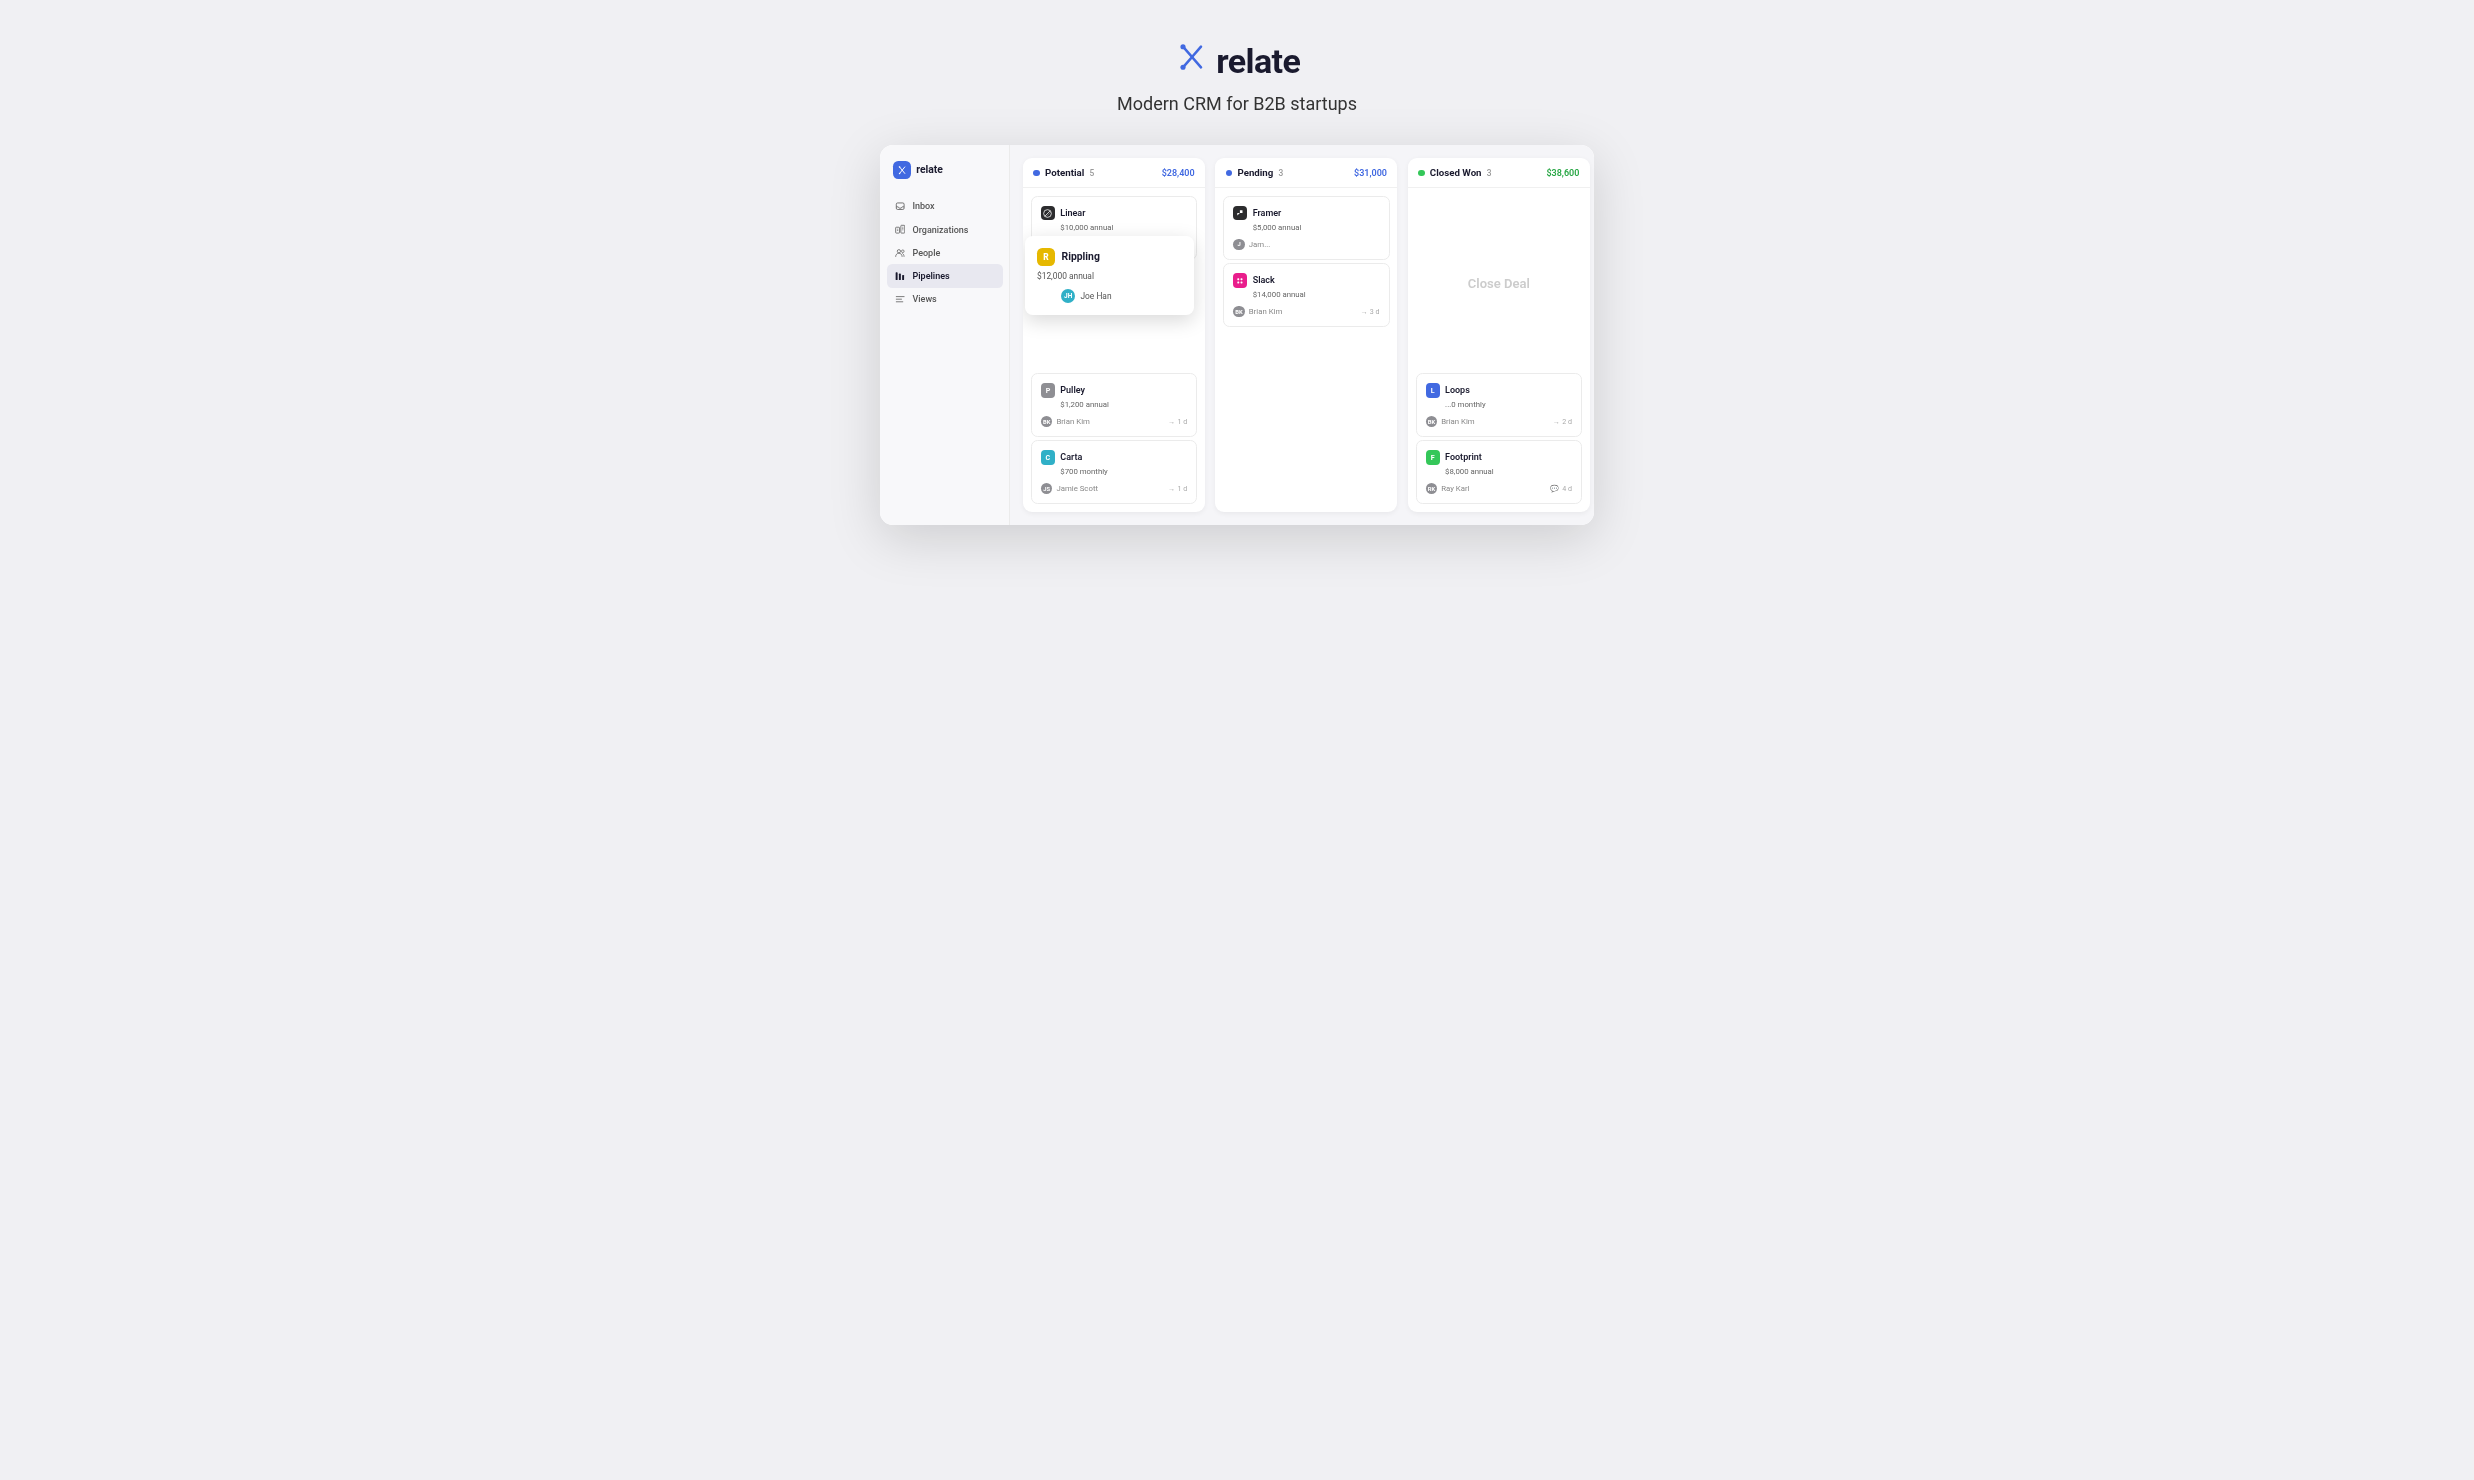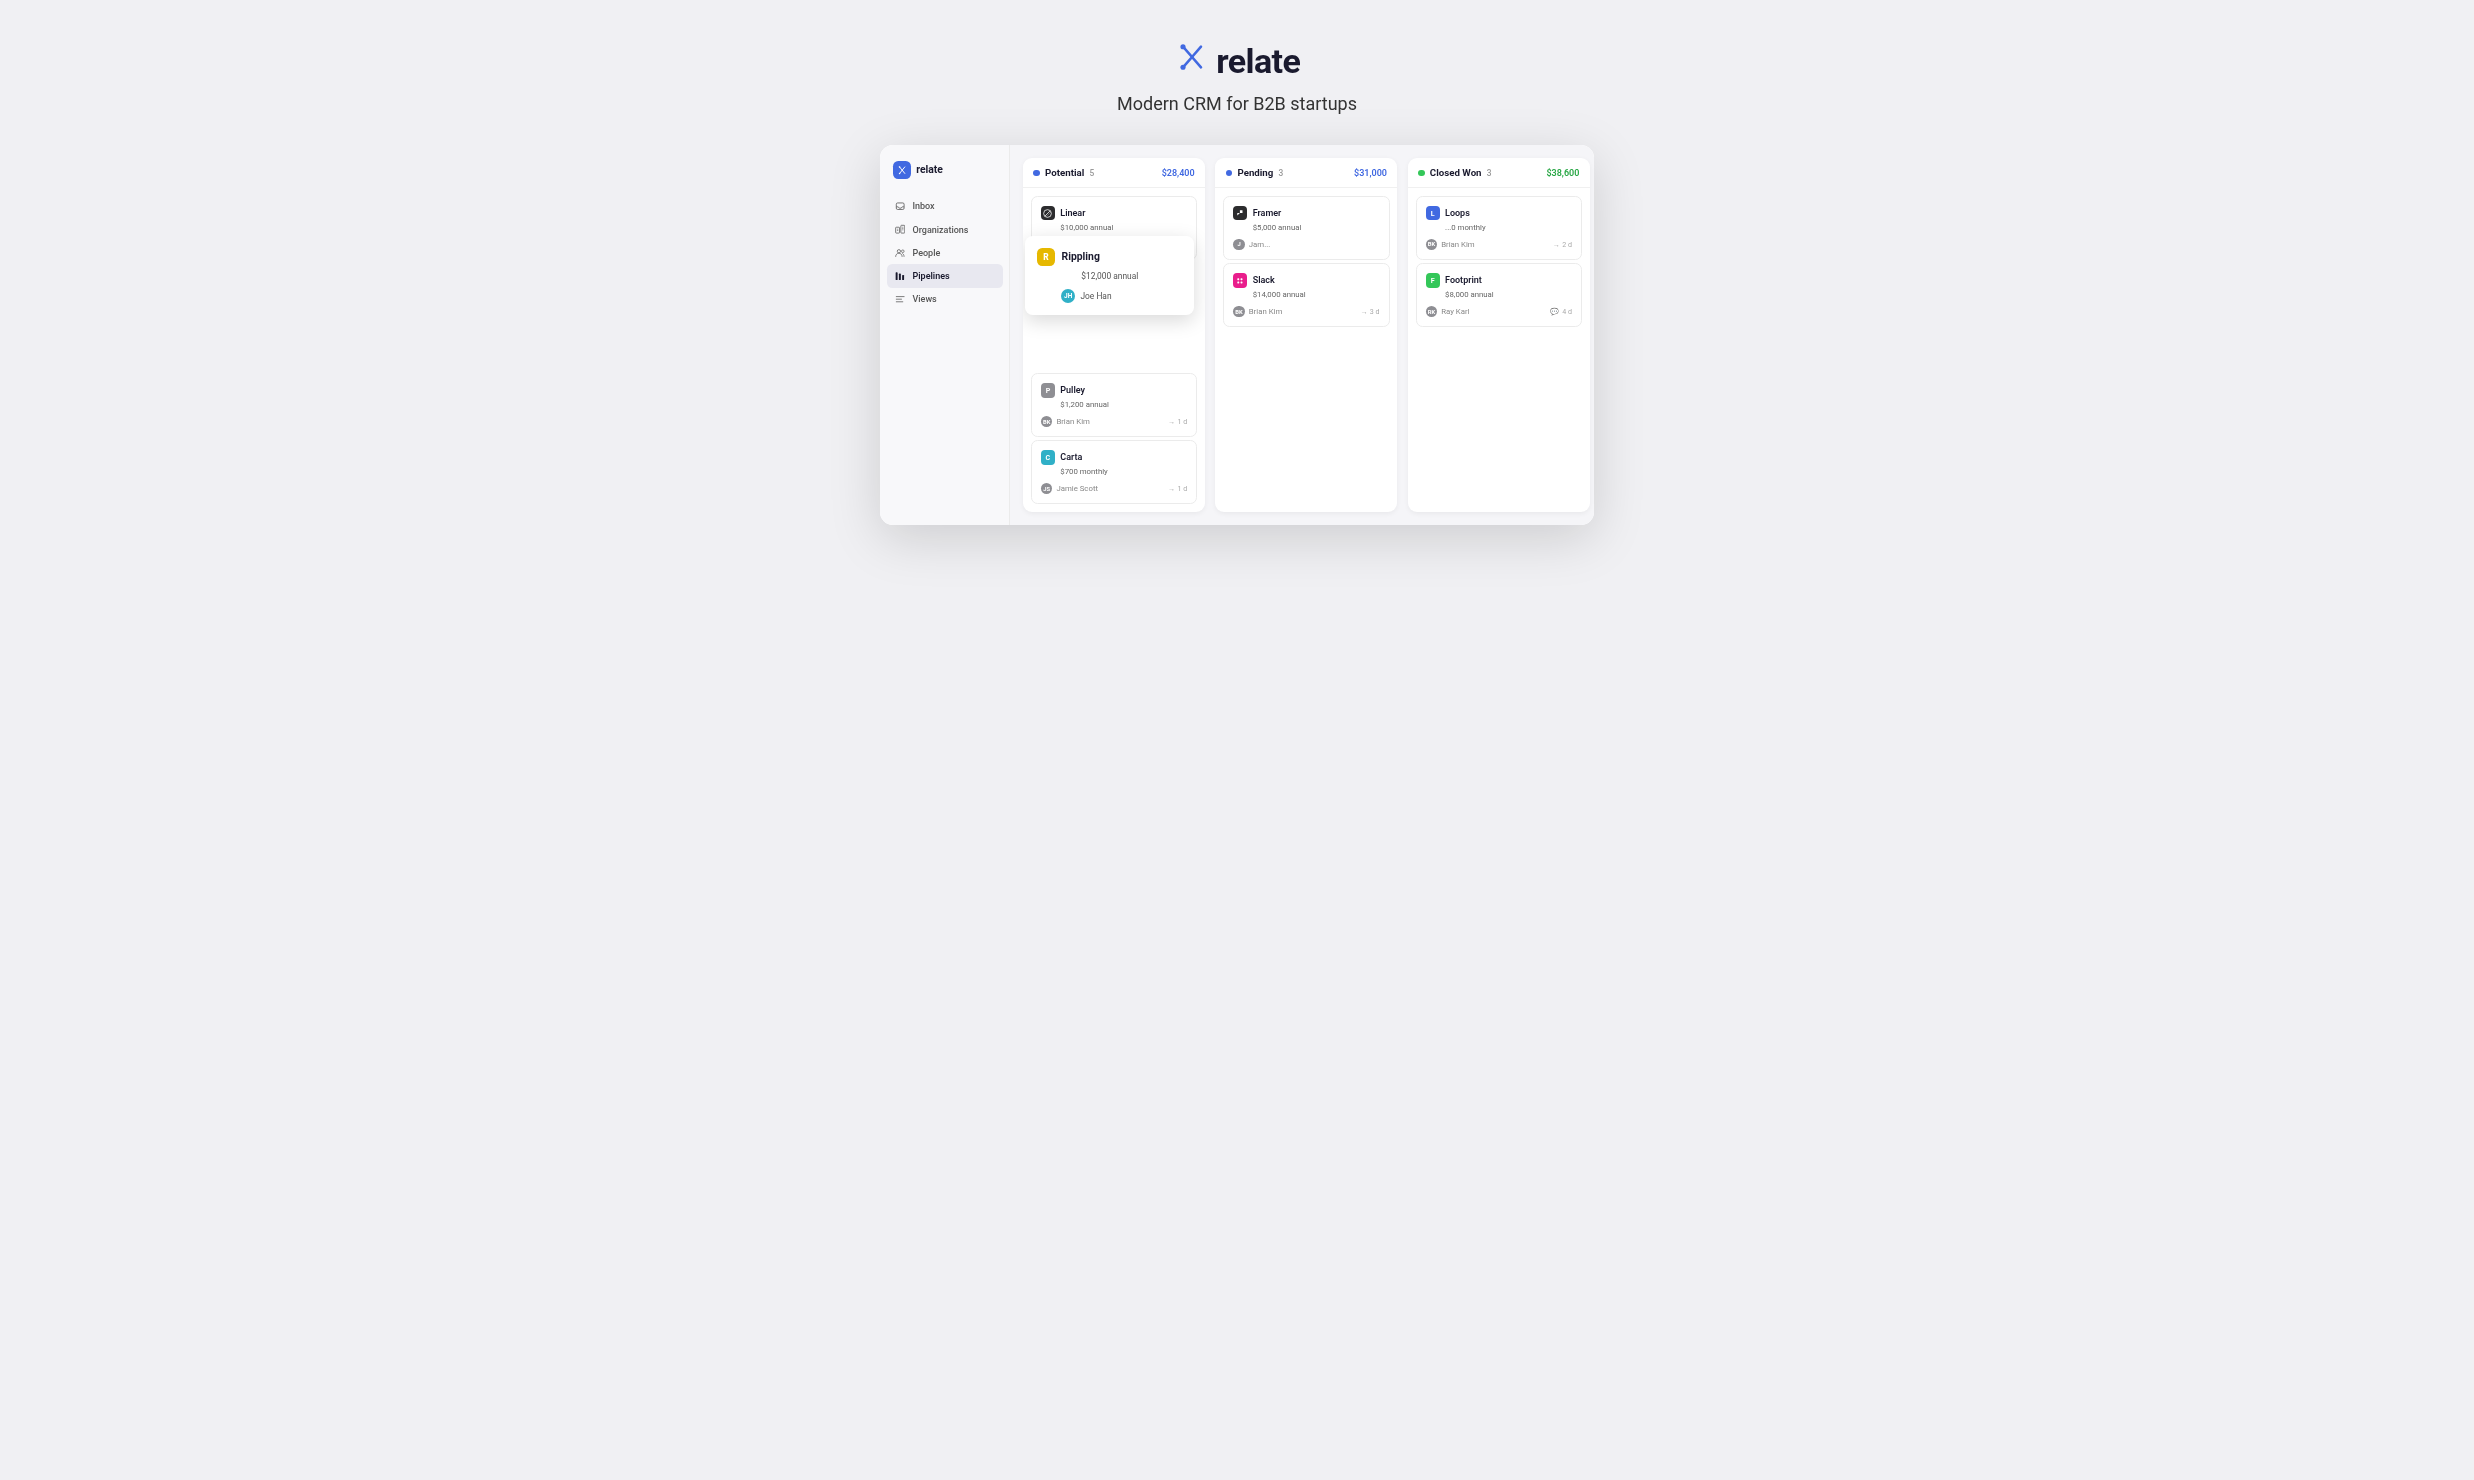--- a/index.html
+++ b/index.html
@@ -300,21 +300,20 @@
     }
     .popup-company-name {
       font-size: 10.4px;
       font-weight: 700;
       color: #1a1a2e;
     }
     .popup-amount {
       font-size: 8.4px;
       color: #555;
       margin-bottom: 7.8px;
-      text-align: center;
     }
     .popup-assignee {
       display: flex;
       align-items: center;
       gap: 5.2px;
       font-size: 8.4px;
       color: #555;
       padding-left: 24px;
     }
 
@@ -584,20 +583,21 @@
         <div class="column-header">
           <div class="column-header-left">
             <div class="column-dot dot-green"></div>
             <span class="column-title">Closed Won</span>
             <span class="column-count">3</span>
           </div>
           <span class="column-amount" style="color:#28a745;">$38,600</span>
         </div>
         <div class="column-cards">
 
+          <div class="close-deal-placeholder">Close Deal</div>
 
           <div class="deal-card">
             <div class="deal-card-top">
               <div class="deal-company-icon" style="background:#4169e1;width:14.3px;height:14.3px;border-radius:3.9px;display:flex;align-items:center;justify-content:center;">
                 <span style="color:white;font-size:7.1px;font-weight:700;">L</span>
               </div>
               <span class="deal-company-name">Loops</span>
             </div>
             <div class="deal-amount">...0 monthly</div>
             <div class="deal-footer">

